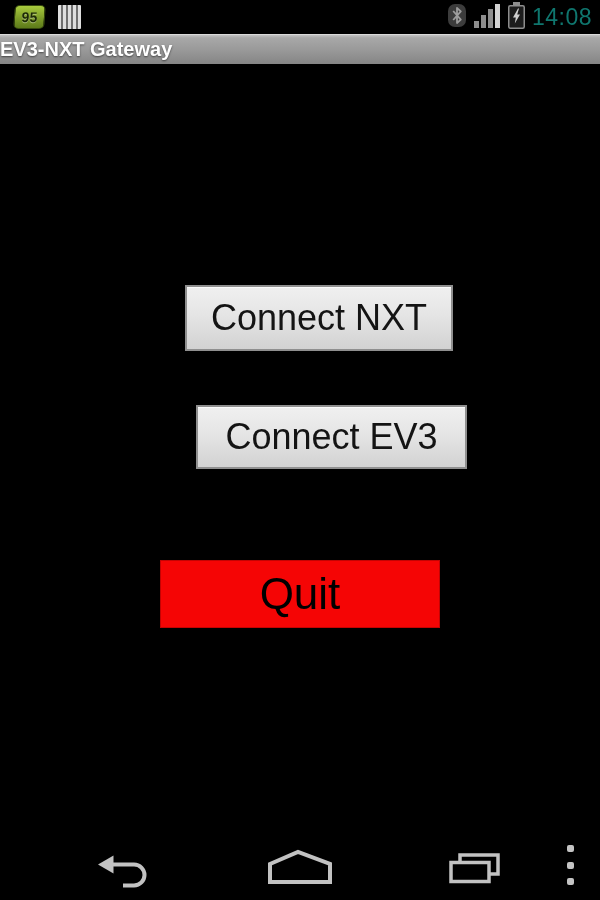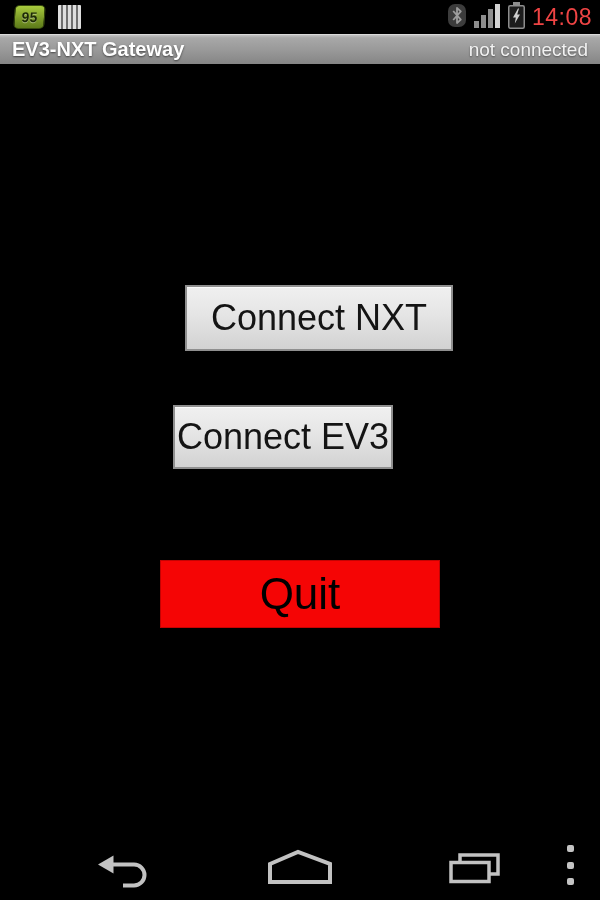--- a/index.html
+++ b/index.html
@@ -40,35 +40,35 @@
     background: repeating-linear-gradient(90deg,
       #dedede 0px, #dedede 3px,
       #6f6f6f 3px, #6f6f6f 5px);
     border-radius: 1px;
   }
   .status-right {
     position: absolute; right: 8px; top: 4px; height: 27px;
     display: flex; align-items: center; gap: 7px;
   }
   .status-time {
-    color: #ef4444;
+    color: #0f766e;
     font-size: 23px;
     letter-spacing: 0.5px;
     line-height: 27px;
   }
 
   
   .title-bar {
     position: absolute; left: 0; top: 34px;
     width: 600px; height: 30px;
     background: linear-gradient(180deg, #c2c2c2 0%, #a8a8a8 10%, #989898 55%, #858585 100%);
     border-top: 1px solid #d9d9d9;
     box-shadow: 0 2px 0 rgba(0,0,0,0.45);
     display: flex; align-items: center; justify-content: space-between;
-    padding: 0 12px;
+    padding: 0 0;
   }
   .app-title {
     color: #fff; font-size: 20px; font-weight: bold;
     text-shadow: 0 1px 2px rgba(0,0,0,0.55);
   }
   .conn-status {
     color: #f2f2f2; font-size: 19px;
     text-shadow: 0 1px 2px rgba(0,0,0,0.45);
   }
 
@@ -79,21 +79,21 @@
     background: linear-gradient(180deg, #f0f0f0 0%, #e5e5e5 45%, #d2d2d2 100%);
     border: 2px solid #8f8f8f;
     box-shadow: inset 0 1px 0 rgba(255,255,255,0.7);
     color: #141414;
     font-size: 36px;
     font-family: "Liberation Sans", sans-serif;
     cursor: pointer;
     margin-left: 20px;
   }
   .btn-nxt { left: 165px; top: 285px; width: 268px; height: 66px; }
-  .btn-ev3 { left: 153px; top: 405px; width: 220px; height: 64px; }
+  .btn-ev3 { left: 176px; top: 405px; width: 271px; height: 64px; }
   .btn-quit {
     position: absolute;
     left: 160px; top: 560px; width: 280px; height: 68px;
     display: flex; align-items: center; justify-content: center;
     background: #f50505;
     border: 1px solid #c40303;
     color: #000;
     font-size: 44px;
     font-family: "Liberation Sans", sans-serif;
     cursor: pointer;
@@ -155,21 +155,20 @@
           <rect x="0.75" y="3.75" width="15.5" height="22.5" rx="1.5" fill="#1c1c1c" stroke="#8d8d8d" stroke-width="1.5"></rect>
           <polygon points="10,6.5 5,15.5 7.8,15.5 6.8,21.5 12,12.5 9.2,12.5 11,6.5" fill="#cfcfcf"></polygon>
         </svg>
       </span>
       <span class="status-time">14:08</span>
     </div>
   </div>
 
   <div class="title-bar">
     <span class="app-title">EV3-NXT Gateway</span>
-    <span class="conn-status">not connected</span>
   </div>
 
   <div class="btn-gray btn-nxt">Connect NXT</div>
   <div class="btn-gray btn-ev3">Connect EV3</div>
   <div class="btn-quit">Quit</div>
 
   <div class="nav-bar">
     <div class="nav-btn nav-back">
       <span>
         <svg width="58" height="36" viewBox="0 0 58 36">

